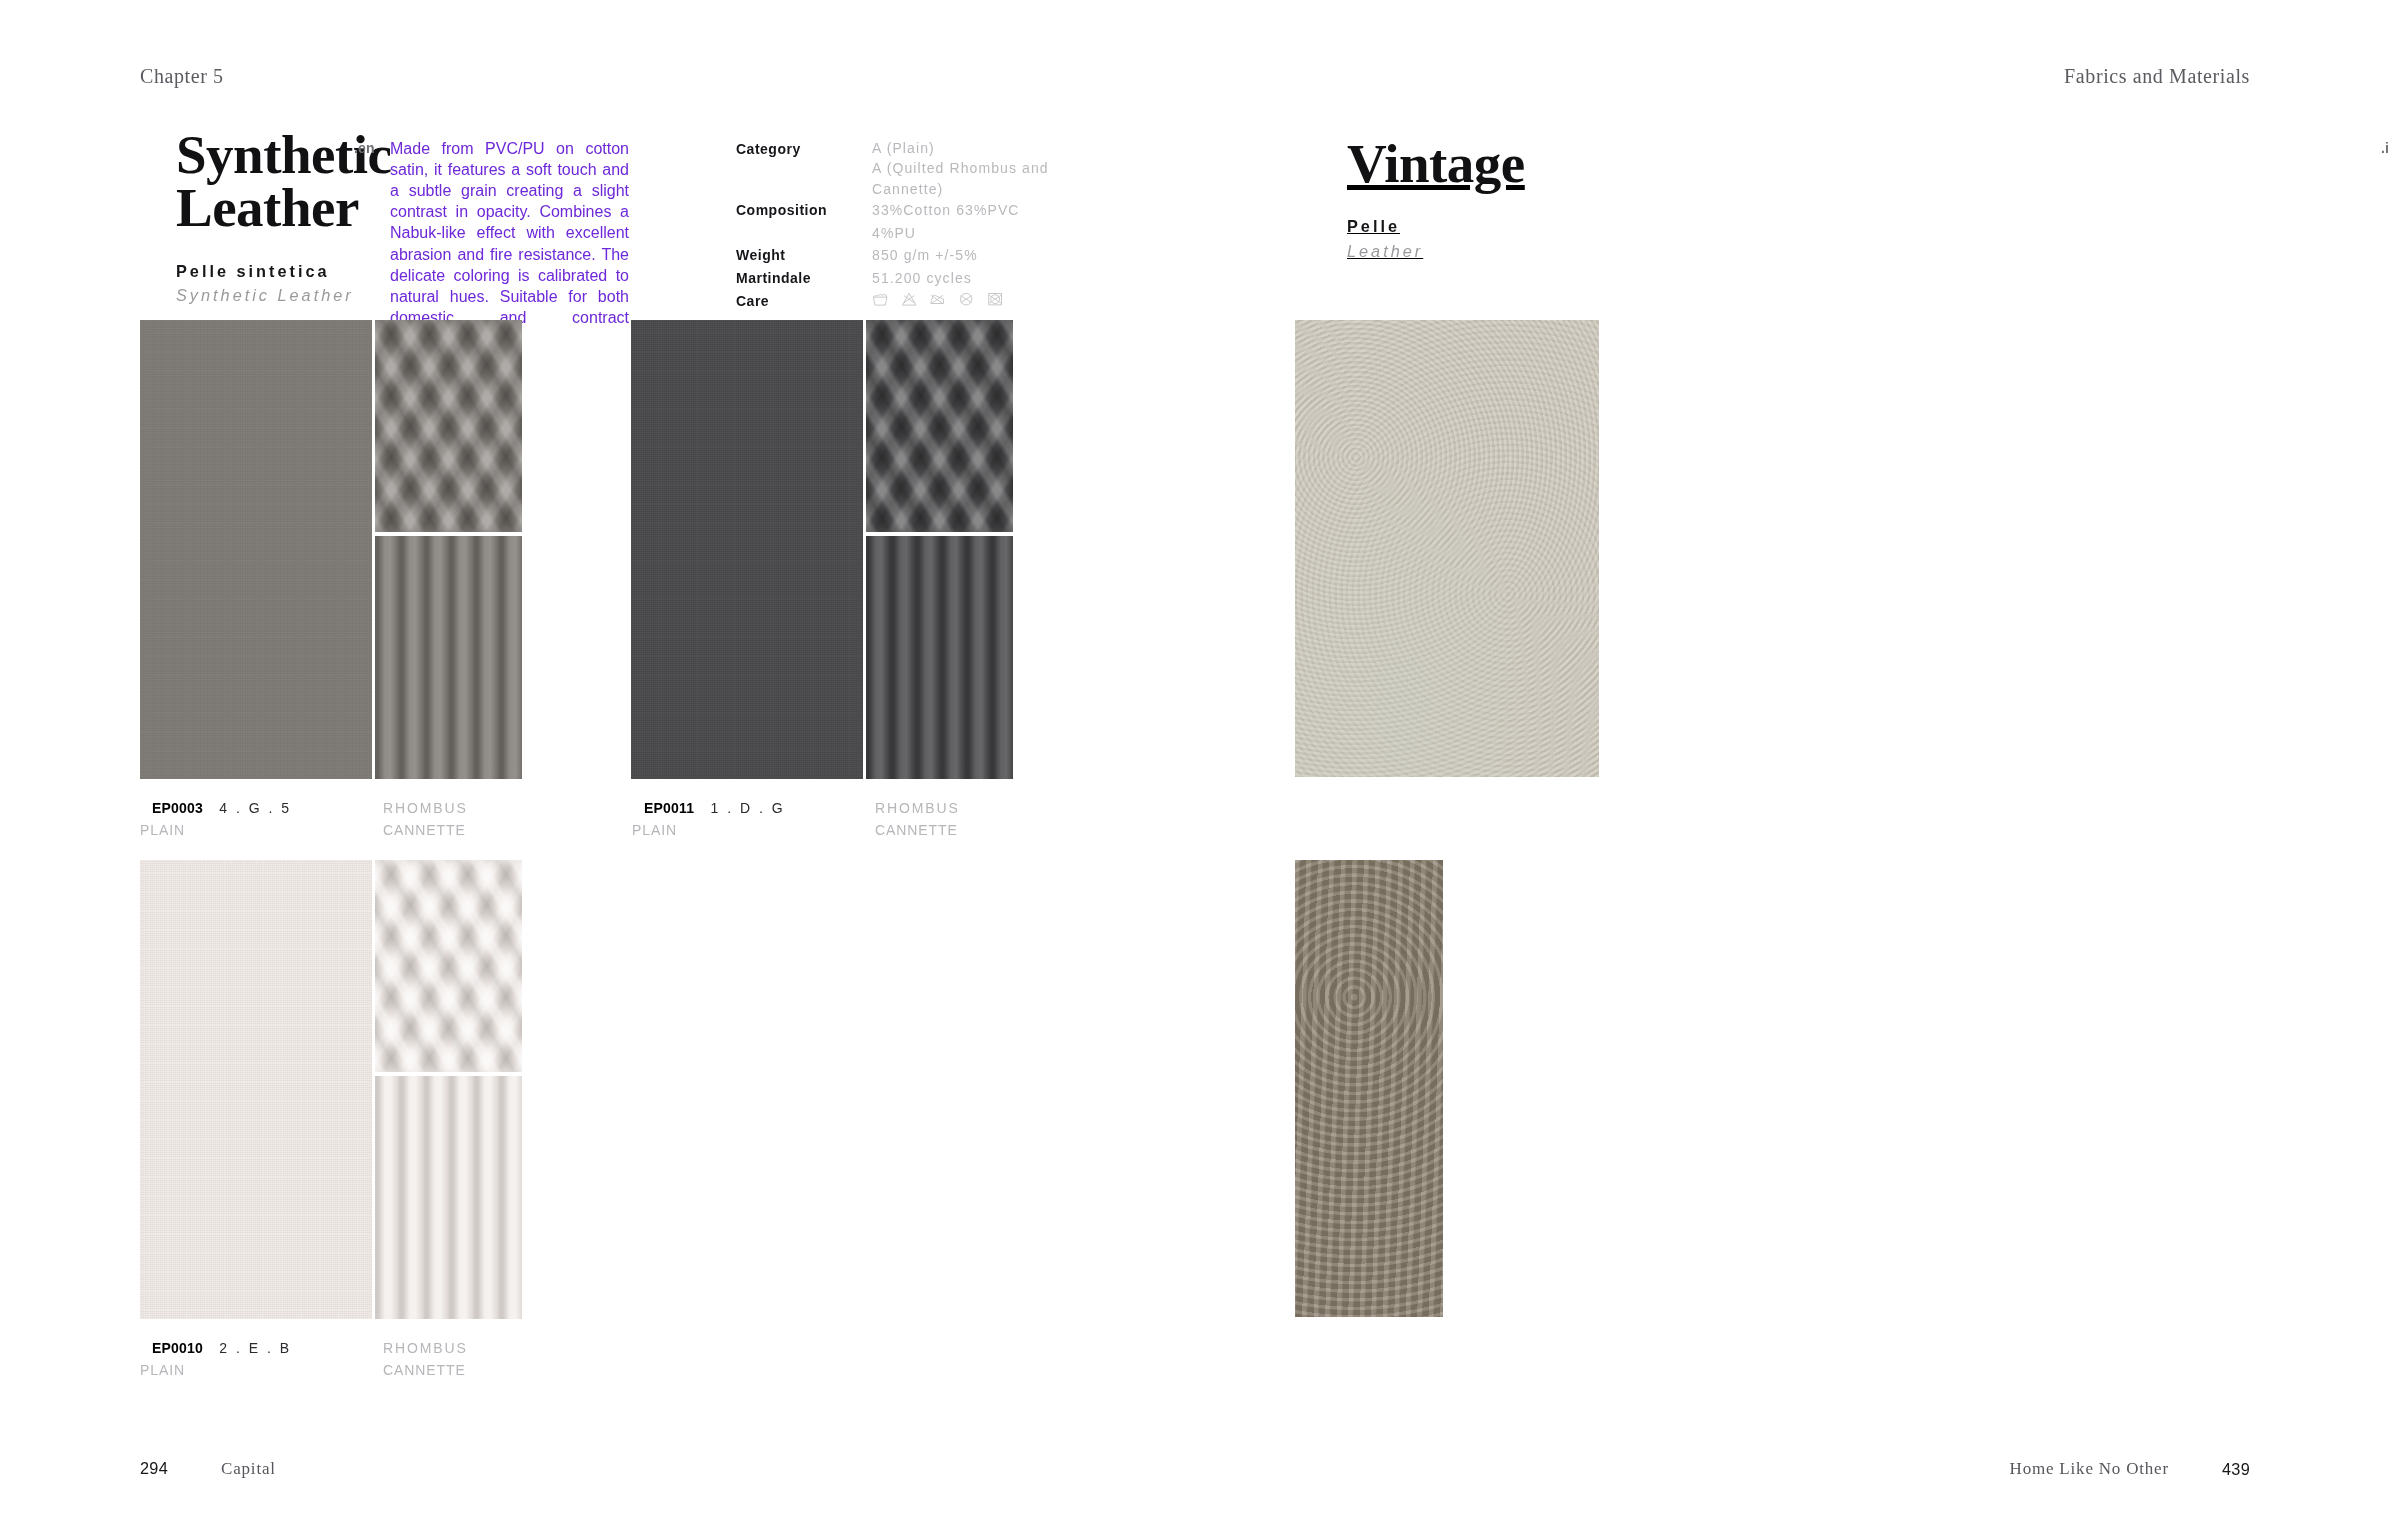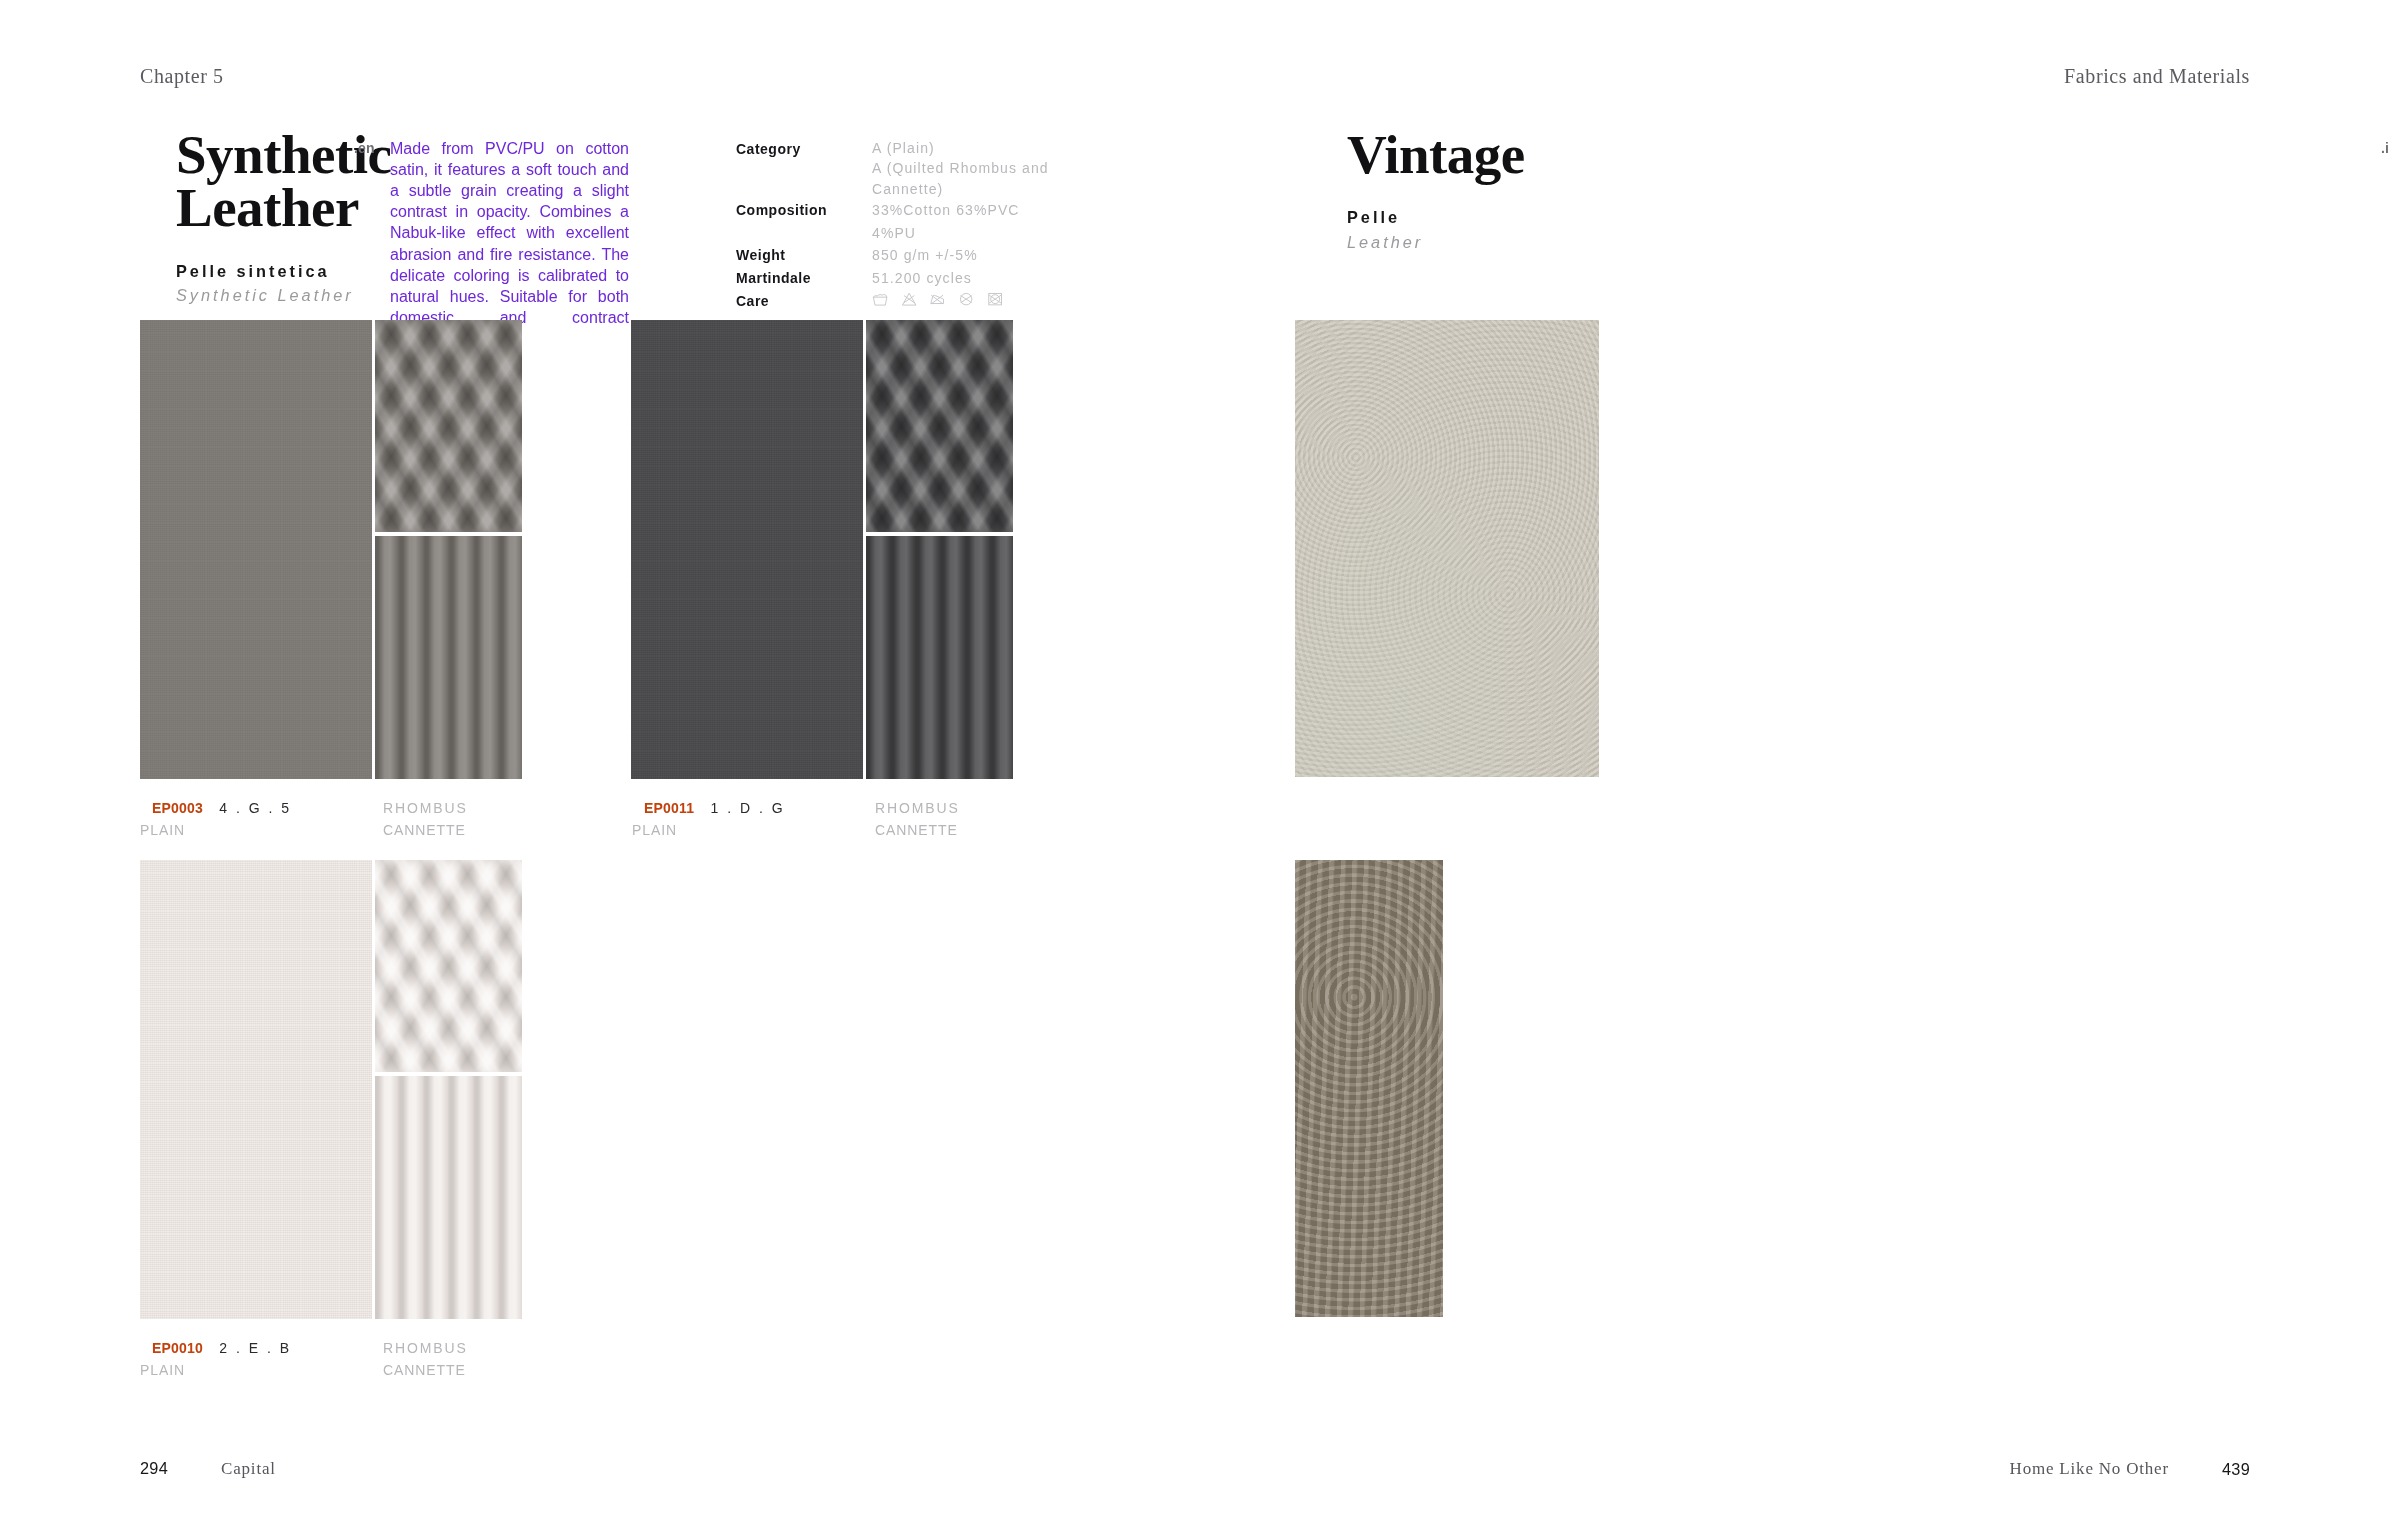--- a/index.html
+++ b/index.html
@@ -56,21 +56,21 @@
   .grp .cann{position:absolute;}
 
   .swatch{position:relative;overflow:hidden;}
   .swatch .grain{position:absolute;inset:0;opacity:.5;}
 
   
   .caps{position:absolute;display:flex;}
   .cap{position:relative;}
   .cap .l1{font-size:14px;letter-spacing:0.6px;white-space:nowrap;line-height:1.55;}
   .cap .l2{font-size:14px;letter-spacing:0.9px;color:#b6b6ba;line-height:1.55;}
-  .cap .code{font-weight:700;color:#c2410c;letter-spacing:0.2px;padding-left:12px;}
+  .cap .code{font-weight:700;color:#000000;letter-spacing:0.2px;padding-left:12px;}
   .cap .colr{color:#2a2a2e;letter-spacing:2.5px;margin-left:16.3px;}
   .cap .muted{color:#b6b6ba;letter-spacing:1.9px;}
 
   
   .foot{position:absolute;bottom:57px;font-size:16.3px;color:#1a1a1e;}
   .foot .pg{font-size:16.3px;color:#17171a;letter-spacing:0.3px;}
   .foot .nm{font-family:"Liberation Serif",serif;font-size:17px;color:#56565c;
             letter-spacing:0.8px;}
   .foot.left{left:140px;display:flex;gap:53px;align-items:baseline;}
   .foot.right{right:140px;display:flex;gap:53px;align-items:center;}
@@ -233,21 +233,21 @@
     </div>
 
     <div class="foot left">
       <span class="pg">294</span>
       <span class="nm">Capital</span>
     </div>
   </div>
 
   <div class="page right">
 
-    <div class="titleblock" style="left:116px;top:128px;">
+    <div class="titleblock" style="left:116px;top:137px;text-decoration:underline;">
       <div class="mat-title">Vintage</div>
       <div class="mat-sub-it">Pelle</div>
       <div class="mat-sub-en">Leather</div>
     </div>
 
     <div class="desc" style="left:1186px;top:138px;width:282px;">
       <div class="lang">.it</div>
 
     </div>
 

